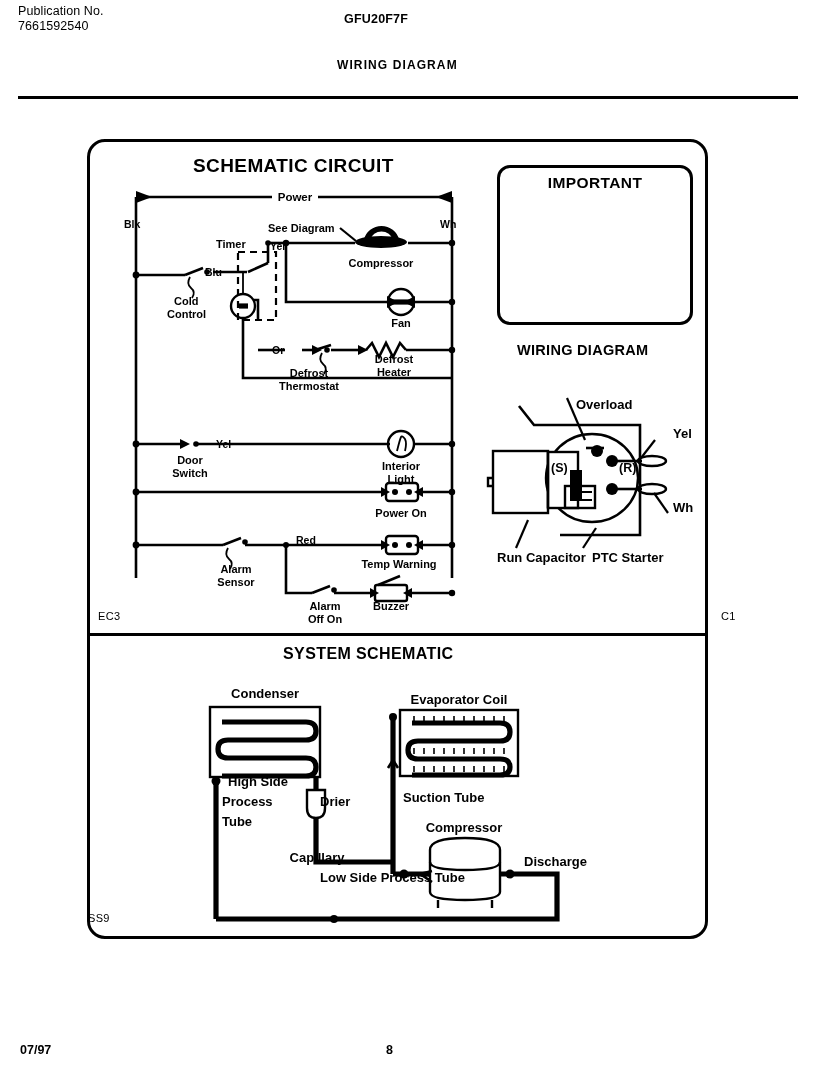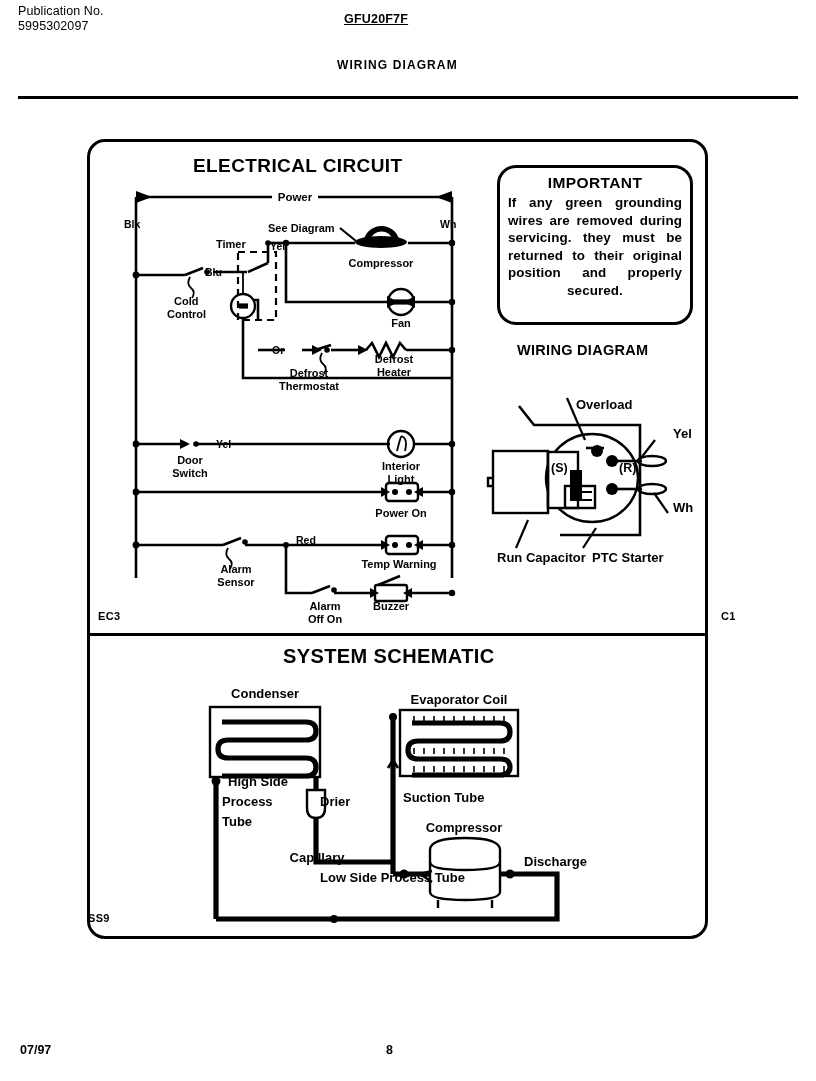--- a/index.html
+++ b/index.html
@@ -30,21 +30,20 @@
     font-weight: 400;
     line-height: 15px;
     letter-spacing: .1px;
   }
   .model-no {
     position: absolute;
     left: 344px; top: 12px;
     font-size: 12.5px;
     font-weight: 700;
     letter-spacing: .2px;
-    text-decoration: underline;
   }
   .header-title {
     position: absolute;
     left: 337px; top: 58px;
     font-size: 12px;
     font-weight: 700;
     letter-spacing: 1.1px;
   }
   .header-rule {
     position: absolute;
@@ -75,36 +74,36 @@
     font-weight: 700;
     letter-spacing: .4px;
     white-space: nowrap;
   }
   .title-electrical {
     left: 193px; top: 155px;
     font-size: 19px;
   }
   .title-system {
     left: 283px; top: 645px;
-    font-size: 20px;
+    font-size: 16px;
   }
   .title-wiring-sub {
     left: 517px; top: 342px;
     font-size: 14.5px;
     font-weight: 700;
     letter-spacing: .3px;
   }
 
   
   .important-box {
     position: absolute;
     left: 497px; top: 165px;
     width: 196px; height: 160px;
     border: 3px solid #000;
-    border-radius: 19px;
+    border-radius: 13px;
     box-sizing: border-box;
     padding: 6px 8px 0 8px;
   }
   .important-title {
     text-align: center;
     font-size: 15.5px;
     font-weight: 700;
     letter-spacing: .4px;
     margin-bottom: 2px;
   }
@@ -114,21 +113,21 @@
     line-height: 17.6px;
     text-align: justify;
     text-align-last: center;
     letter-spacing: .1px;
   }
 
   
   .code {
     position: absolute;
     font-size: 11px;
-    font-weight: 700;
+    font-weight: 400;
     letter-spacing: .3px;
   }
   .code-ec3 { left: 98px;  top: 610px; }
   .code-c1  { left: 721px; top: 610px; }
   .code-ss9 { left: 88px; top: 912px; }
 
   
   .footer-date {
     position: absolute;
     left: 20px; top: 1043px;
@@ -163,37 +162,36 @@
   .outline   { stroke: #000; stroke-width: 2.4; fill: none; }
   .solid-k   { fill: #000; }
   .white-f   { fill: #fff; stroke: #000; stroke-width: 2.4; }
 </style>
 </head>
 <body>
 
 <div class="page-header">
   <div class="pub-block">
     <div>Publication No.</div>
-    <div>5995302097</div>
+    <div>7661592540</div>
   </div>
   <div class="model-no">GFU20F7F</div>
   <div class="header-title">WIRING DIAGRAM</div>
   <div class="header-rule"></div>
 </div>
 
 <div class="panel"></div>
 <div class="panel-divider"></div>
 
-<div class="sec-title title-electrical">ELECTRICAL CIRCUIT</div>
+<div class="sec-title title-electrical">SCHEMATIC CIRCUIT</div>
 <div class="sec-title title-wiring-sub">WIRING DIAGRAM</div>
 <div class="sec-title title-system">SYSTEM SCHEMATIC</div>
 
 <div class="important-box">
   <div class="important-title">IMPORTANT</div>
-  <div class="important-body">If any green grounding wires are removed during servicing. they must be returned to their original position and properly secured.</div>
 </div>
 
 <div class="code code-ec3">EC3</div>
 <div class="code code-c1">C1</div>
 <div class="code code-ss9">SS9</div>
 
 <div class="footer-date">07/97</div>
 <div class="footer-page">8</div>
 
 <svg class="diagram" viewBox="0 0 816 1081">

